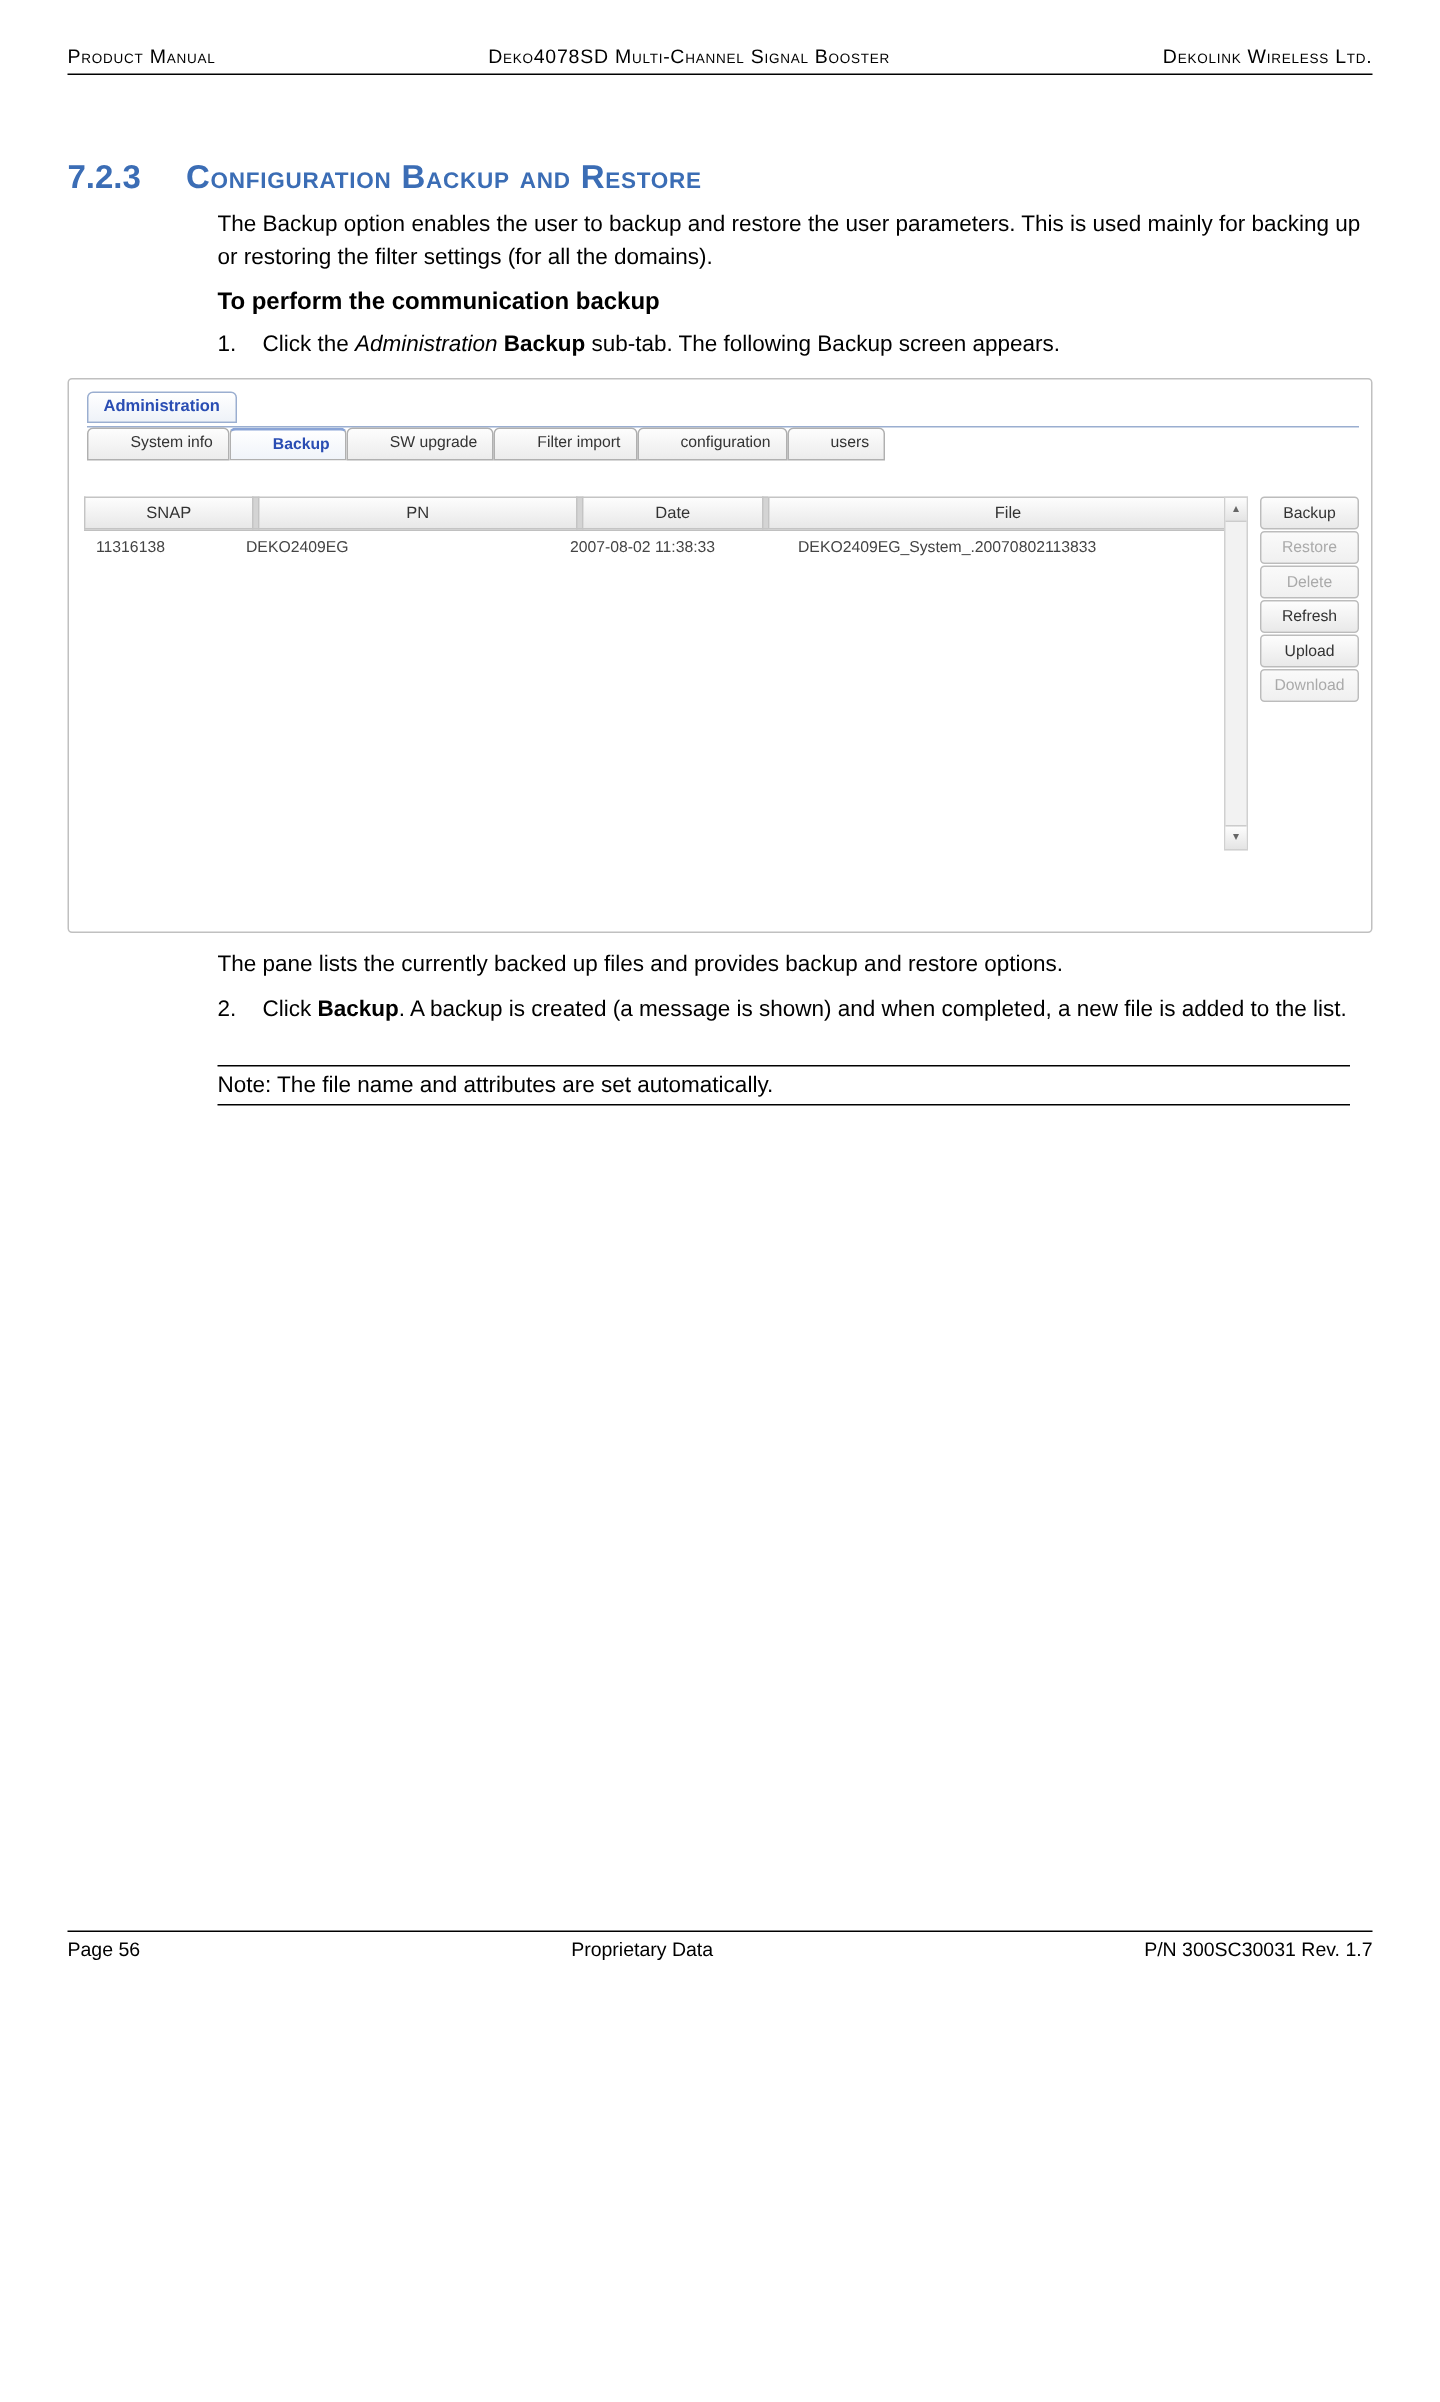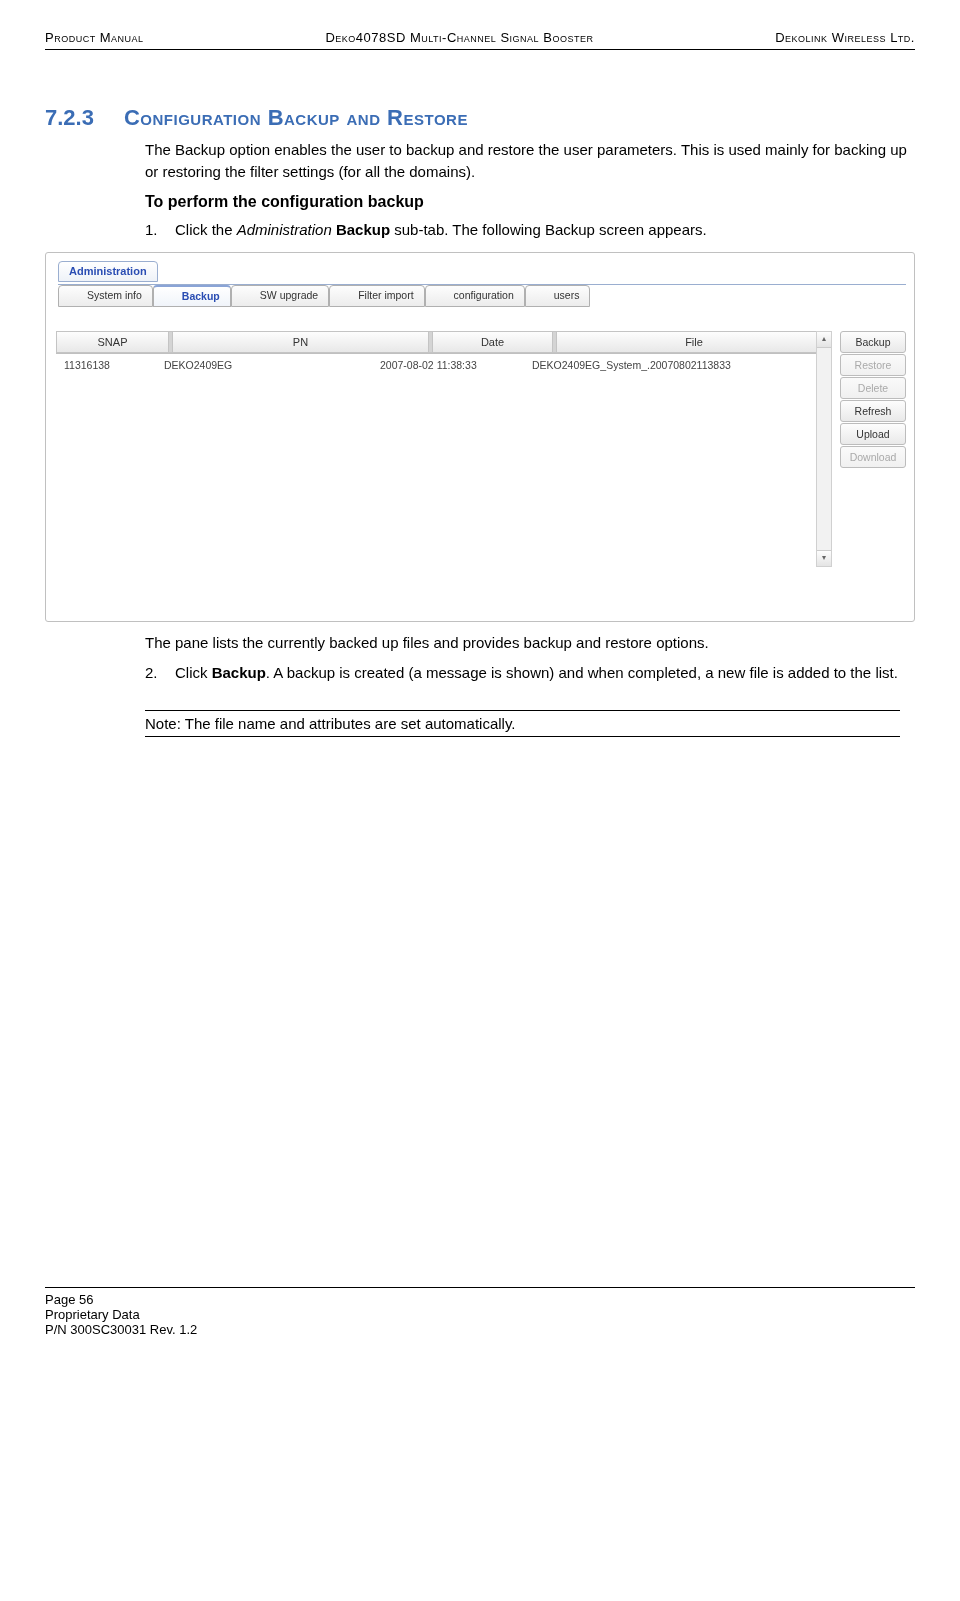--- a/index.html
+++ b/index.html
@@ -207,21 +207,20 @@
     font-size: 15px;
     width: 755px;
   }
   .footer-bar {
     border-top: 1.5px solid #000;
     padding-top: 4px;
     font-size: 13px;
     display: flex;
     justify-content: space-between;
     margin-top: 550px;
-    flex-direction: column;
   }
 </style>
 </head>
 <body>
 
 <div class="page">
 
   <div class="header-bar">
     <span>Product Manual</span>
     <span>Deko4078SD Multi-Channel Signal Booster</span>
@@ -229,21 +228,21 @@
   </div>
 
   <div class="section-number-row">
     <div class="section-number">7.2.3</div>
     <div class="section-title">Configuration Backup and Restore</div>
   </div>
 
   <div class="body-text">The Backup option enables the user to backup and restore the user parameters. This is used mainly for backing up or restoring the filter settings (for all the domains).</div>
 
 
-  <div class="bold-heading">To perform the configuration backup</div>
+  <div class="bold-heading">To perform the communication backup</div>
 
   <div class="numbered-item">
     <div class="num">1.</div>
     <div>
       <span>Click the </span><em class="ital">Administration </em><strong class="bold">Backup</strong><span> sub-tab. The following Backup screen appears.</span>
     </div>
   </div>
 
   <div class="screenshot-box">
     <div class="admin-tab">Administration</div>
@@ -253,21 +252,21 @@
       <div class="subtab">SW upgrade</div>
       <div class="subtab">Filter import</div>
       <div class="subtab">configuration</div>
       <div class="subtab">users</div>
     </div>
 
     <div class="table-area">
       <div class="thead">
         <div class="th" style="width:112px">SNAP</div>
         <div class="th sep"></div>
-        <div class="th" style="width:256px">PN</div>
+        <div class="th" style="width:212px">PN</div>
         <div class="th sep"></div>
         <div class="th" style="width:120px">Date</div>
         <div class="th sep"></div>
         <div class="th" style="flex:1">File</div>
       </div>
       <div class="trow">
         <div style="width:96px">11316138</div>
         <div style="width:4px;padding:0"></div>
         <div style="width:212px">DEKO2409EG</div>
         <div style="width:4px;padding:0"></div>
@@ -298,16 +297,16 @@
     <div>
       <span>Click </span><strong class="bold">Backup</strong><span>. A backup is created (a message is shown) and when completed, a new file is added to the list.</span>
     </div>
   </div>
 
   <div class="note-block">Note: The file name and attributes are set automatically.</div>
 
   <div class="footer-bar">
     <span>Page 56</span>
     <span>Proprietary Data</span>
-    <span>P/N 300SC30031 Rev. 1.2</span>
+    <span>P/N 300SC30031 Rev. 1.7</span>
   </div>
 
 </div>
 
 </body></html>

